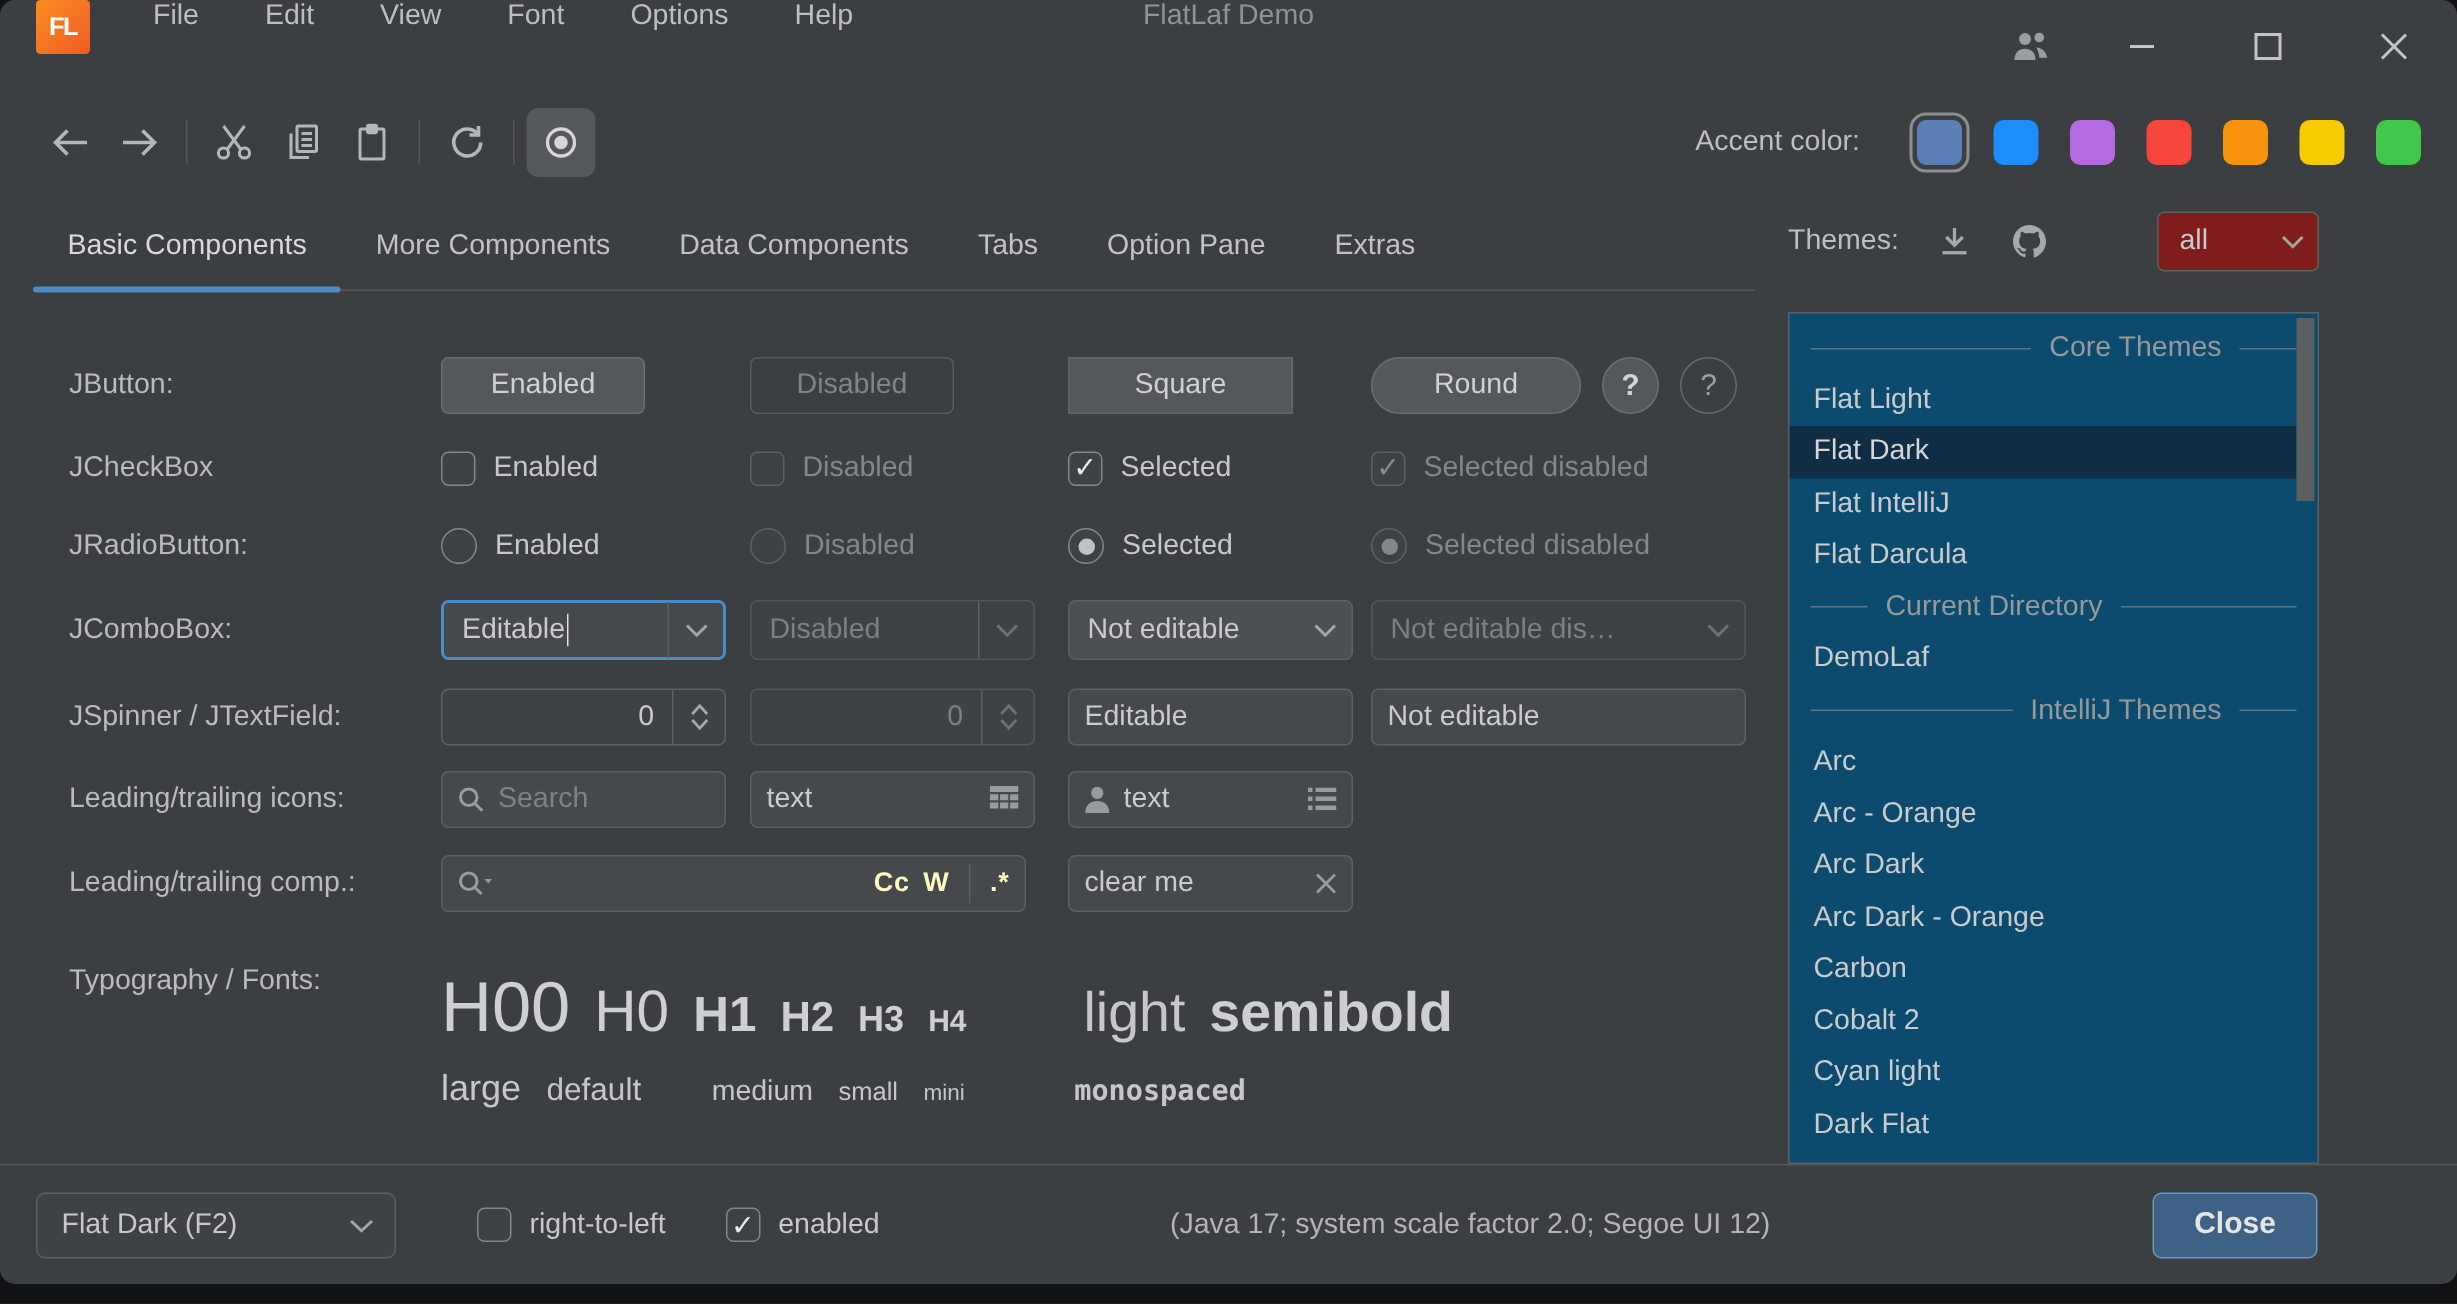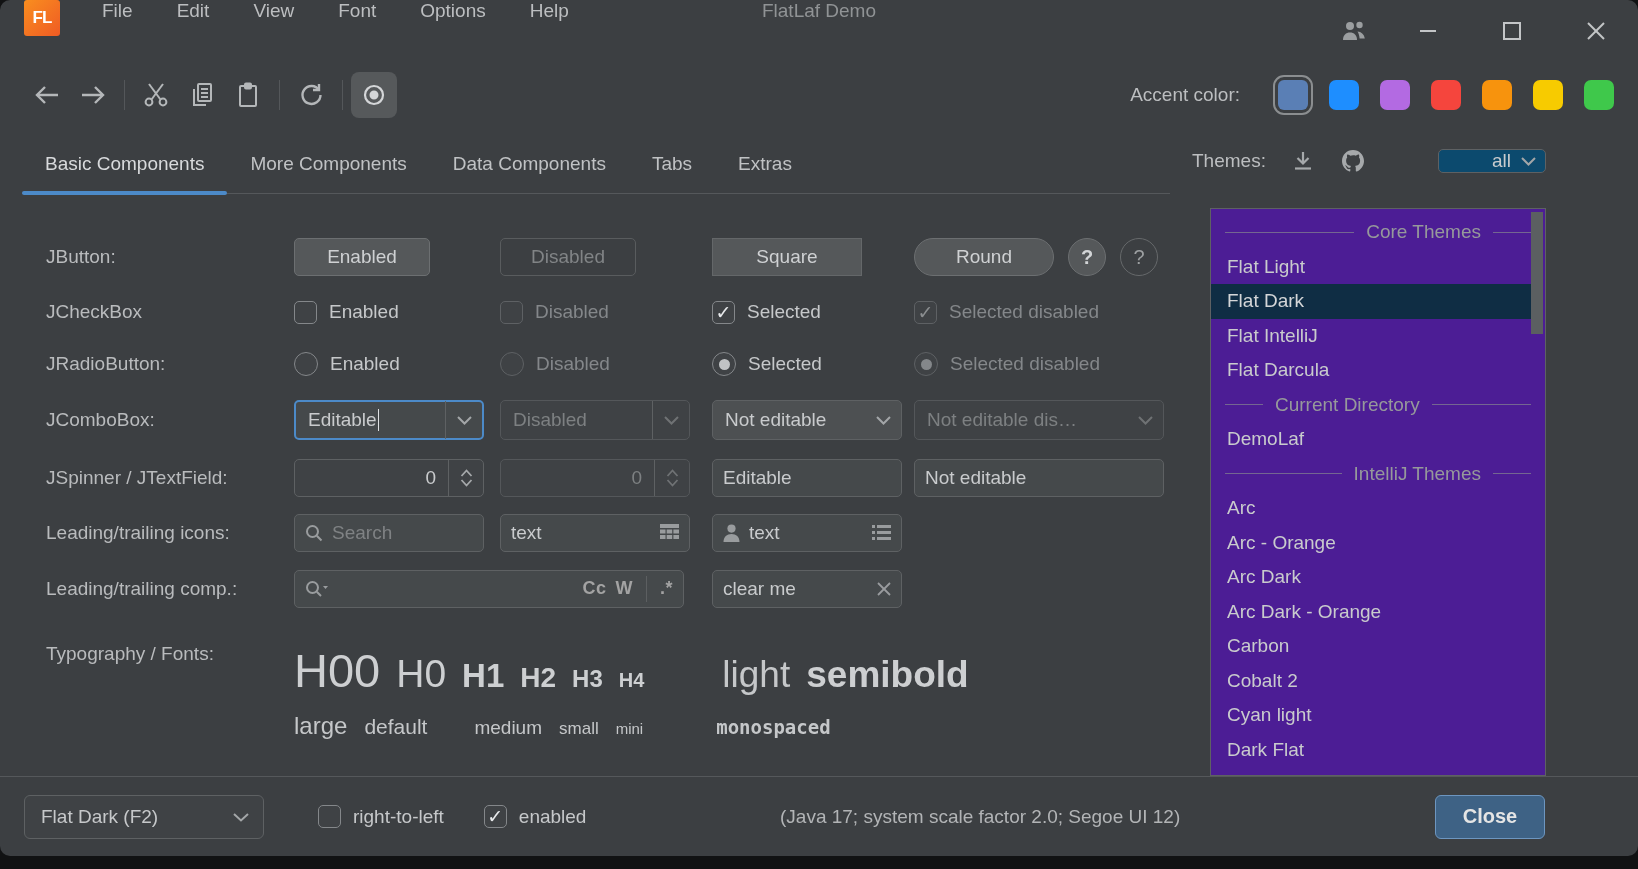--- a/index.html
+++ b/index.html
@@ -94,45 +94,45 @@
   .spinner.dis .num { color:#7d8082; }
   .spinner.dis .updown { color:#6f7274; }
   
   .tfield { height:38px; width:190px; border:1px solid #5e6163; border-radius:5px; background:#45494b;
     display:flex; align-items:center; padding:0 10px; gap:9px; color:#c9cbcd; }
   .tfield.wide { width:250px; }
   .tfield .ph { color:#7f8284; }
   .tfield .grow { flex:1; }
   .tfield .ticon { color:#999c9e; display:flex; }
   .bigsearch { width:390px; grid-column:2 / 4; }
-  .bigsearch .opt { color:#a3a3a3; font-size:18px; font-weight:bold; letter-spacing:.5px; }
+  .bigsearch .opt { color:#fef9c3; font-size:18px; font-weight:bold; letter-spacing:.5px; }
   .bigsearch .vdiv { width:1px; height:26px; background:#5c5f61; margin:0 4px; }
   
   .r-typo { align-items:start; padding-top:26px; }
   .typo-content { grid-column:2 / 6; }
   .typo-line1 { display:flex; align-items:baseline; gap:16px; color:#cdcfd1; }
   .t-h00{ font-size:47px; } .t-h0{ font-size:39px; } .t-h1{ font-size:33px; font-weight:bold; }
   .t-h2{ font-size:28px; font-weight:bold; } .t-h3{ font-size:24px; font-weight:bold; } .t-h4{ font-size:20px; font-weight:bold; }
   .t-light{ font-size:37px; font-weight:200; margin-left:62px; color:#c5c7c9; }
   .t-semibold{ font-size:37px; font-weight:bold; }
   .typo-line2 { display:flex; align-items:baseline; gap:17px; margin-top:14px; color:#c5c7c9; }
   .t-large{ font-size:24px; } .t-default{ font-size:21px; } .t-medium{ font-size:19px;margin-left:30px; }
   .t-small{ font-size:17px; } .t-mini{ font-size:15px; }
   .t-mono{ font-size:19px; font-family:"DejaVu Sans Mono", monospace; margin-left:56px;font-weight:bold; }
   
   .themes-col { width:354px; margin-right:92px; display:flex; flex-direction:column; }
   .themes-header { height:66px; display:flex; align-items:center; }
   .themes-label { color:#bcbec0; }
   .th-icon { color:#a6a9ab; margin-left:26px; display:flex; }
-  .all-combo { margin-left:auto; width:108px; height:24px; border:1px solid #5e6163; border-radius:5px;
-    display:flex; align-items:center; background:#0c4a6e;text-align:right; }
+  .all-combo { margin-left:auto; width:108px; height:40px; border:1px solid #5e6163; border-radius:5px;
+    display:flex; align-items:center; background:#7f1d1d; }
   .all-combo .val { flex:1; padding-left:14px; color:#c9cbcd; }
   .all-combo .arrow { width:34px; color:#a3a6a8; display:flex; justify-content:center; }
-  .themes-list { flex:1; margin-top:14px; background:#4c1d95; border:1px solid #5e6163; position:relative; overflow:hidden;
-    padding-top:6px;margin-left:18px; }
+  .themes-list { flex:1; margin-top:14px; background:#0c4a6e; border:1px solid #5e6163; position:relative; overflow:hidden;
+    padding-top:6px; }
   .titem { height:34.5px; display:flex; align-items:center; padding-left:16px; color:#c9cbcd; }
   .titem.selected { background:#0f2d44; color:#d4d6d8; margin-right:14px; }
   .tsep-item { height:34.5px; display:flex; align-items:center; gap:12px; padding:0 14px; color:#96999b; }
   .tsep-item .line { flex:1; height:1px; background:#8a8d8f; opacity:.65; }
   .tsep-item .line.short { flex:0 0 38px; }
   .scrollbar { position:absolute; top:1px; right:1px; bottom:1px; width:14px; }
   .scrollbar .thumb { position:absolute; top:2px; right:1px; width:12px; height:122px; background:#5b5f61; }
   
   .statusbar { height:80px; border-top:1px solid #55585b; display:flex; align-items:center; padding:0 93px 0 24px; position:relative; }
   .laf-combo { width:240px; height:44px; border:1px solid #5e6163; border-radius:6px; display:flex; align-items:center; background:#3f4245; }
@@ -254,20 +254,21 @@
     </div>
   </div>
 
   <div class="main">
     <div class="content-col">
       <div class="tabbar">
         <div class="tab active">Basic Components</div>
         <div class="tab">More Components</div>
         <div class="tab">Data Components</div>
         <div class="tab">Tabs</div>
+        <div class="tab">Option Pane</div>
         <div class="tab">Extras</div>
       </div>
 
       <div class="rows">
 
         <div class="row r-jbutton">
           <div class="rlabel">JButton:</div>
           <div>
               <div class="btn">Enabled</div>
             </div>

